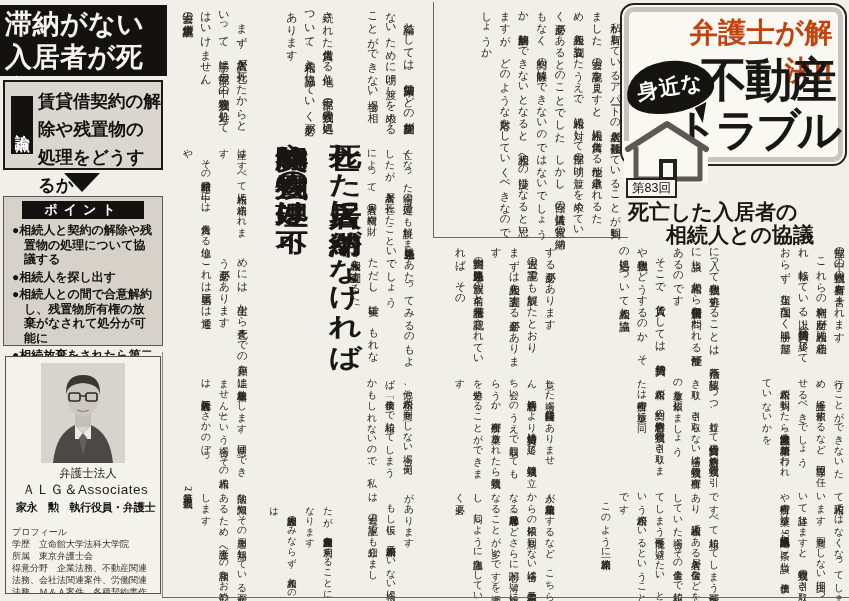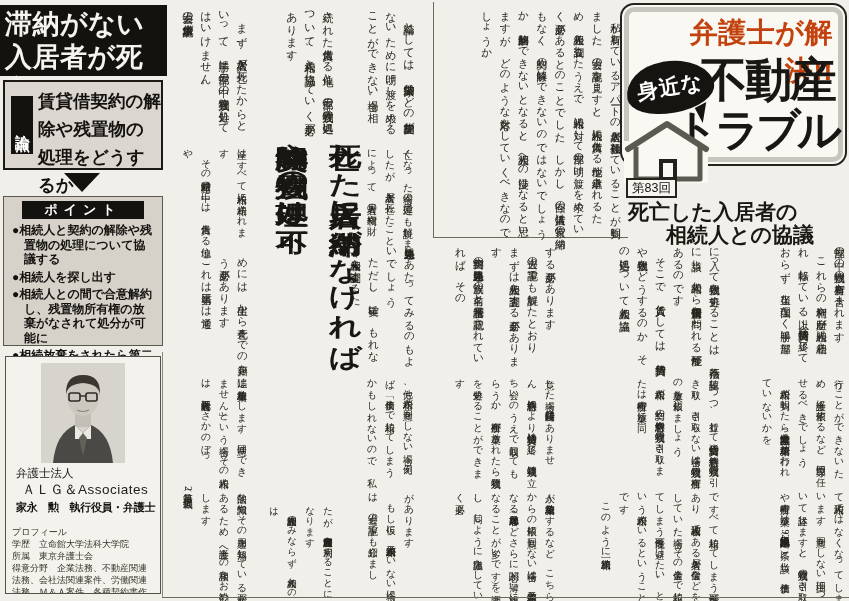--- a/index.html
+++ b/index.html
@@ -65,21 +65,21 @@
   .pt{
     font-weight:bold;font-size:12px;line-height:14.5px;color:#14120f;
     padding-left:12px;text-indent:-12px;margin-bottom:3px;
   }
   .profile{
     position:absolute;left:5px;top:356px;width:156px;height:238px;box-sizing:border-box;
     border:1px solid #55514a;background:#f4f2ec;overflow:hidden;
     font-family:"Liberation Sans","DejaVu Sans",sans-serif;
   }
   .photo{display:block;margin:6px auto 3px;}
-  .pf-firm1{font-size:11.5px;margin-left:10px;color:#22201c;}
+  .pf-firm1{font-size:11.5px;margin-left:10px;color:#22201c;text-align:center;}
   .pf-firm2{font-size:13.5px;margin-left:16px;color:#22201c;letter-spacing:0.5px;}
   .pf-name{font-size:11px;font-weight:bold;margin:1px 0 11px 10px;color:#14120f;letter-spacing:-0.3px;}
   .pf-s{font-size:9px;line-height:12px;margin:0 6px;color:#33302a;}
   
   .logo{
     position:absolute;left:620px;top:3px;width:227px;height:163px;box-sizing:border-box;
     border:2px solid #26231e;border-radius:14px;background:#faf8f3;
     font-family:"Liberation Sans","DejaVu Sans",sans-serif;
   }
   .logo-inner{position:absolute;inset:2px;border:5px solid #c8c5be;border-radius:10px;pointer-events:none;}

